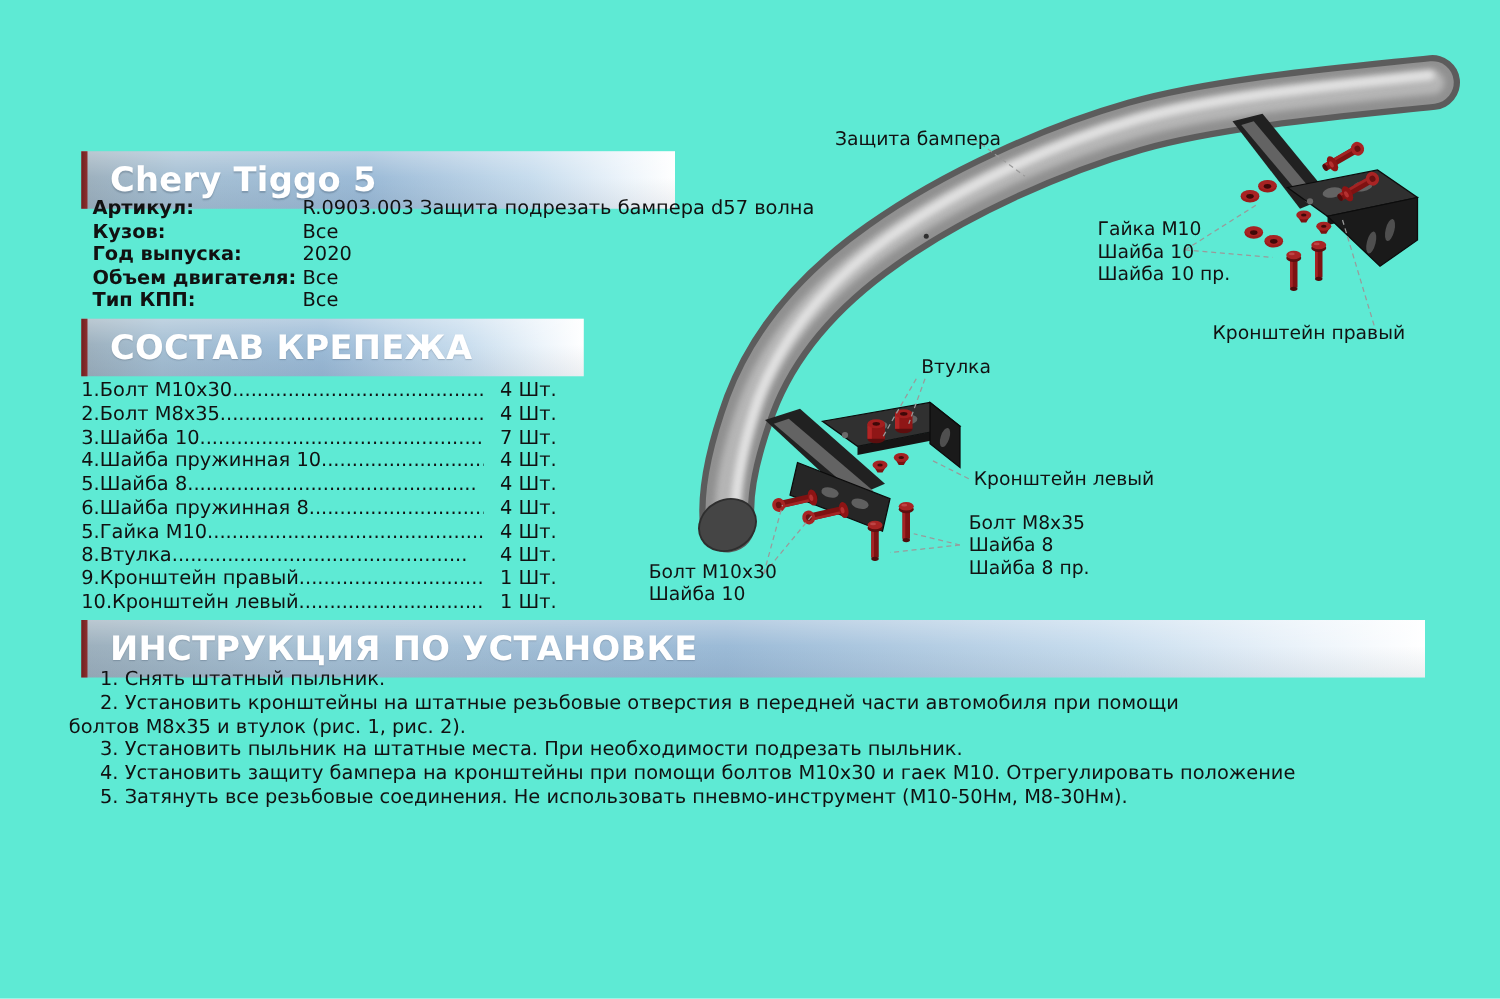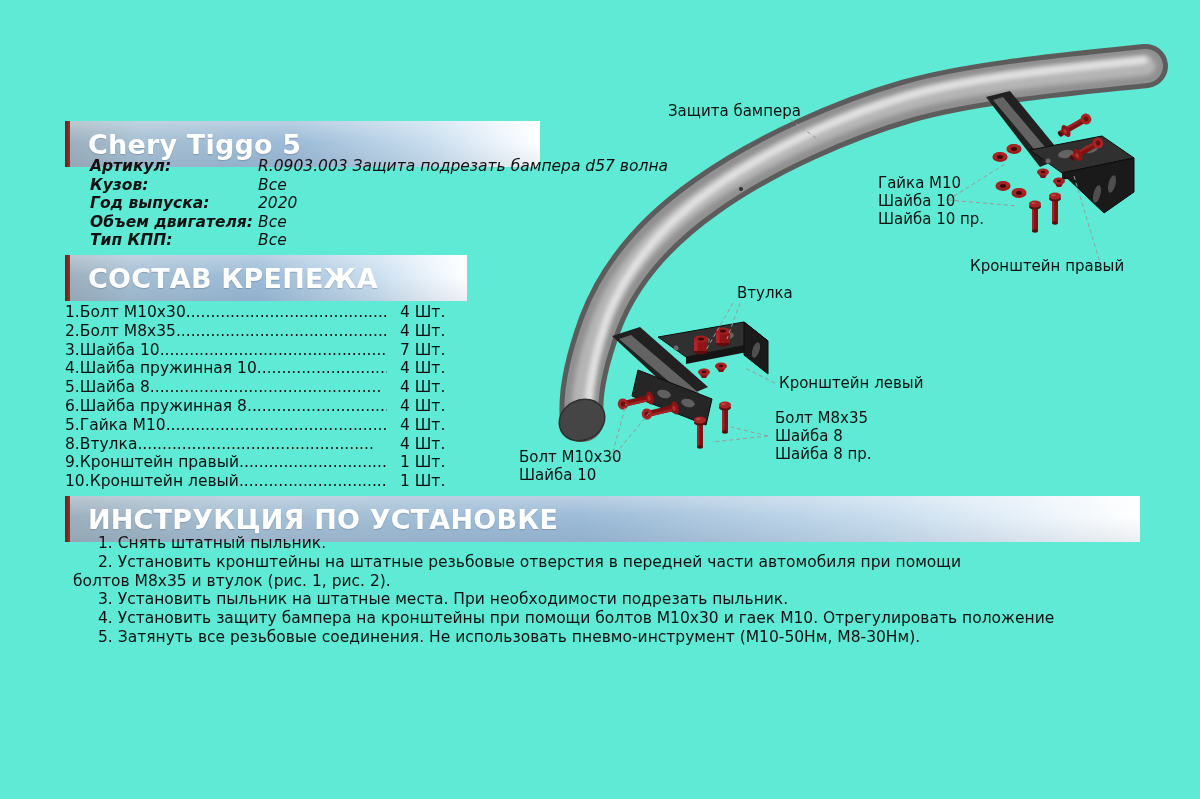--- a/index.html
+++ b/index.html
@@ -22,33 +22,33 @@
   }
   .bar::before{
     content:"";position:absolute;left:0;top:0;bottom:0;width:5px;
     background:linear-gradient(to right,#6e2020,#8e2f2f);
   }
   .bar1{top:121px;width:475px;}
   .bar2{top:255px;width:402px;}
   .bar3{top:496px;width:1075px;}
 
   
-  .info{position:absolute;left:90px;top:157px;width:640px;font-size:15.5px;line-height:18.6px;font-style:italic;}
+  .info{position:absolute;left:74px;top:157px;width:640px;font-size:15.5px;line-height:18.6px;}
   .info-row{display:flex;}
   .info-label{width:168px;font-weight:bold;flex:none;}
   .info-value{white-space:nowrap;}
 
   
   .parts{position:absolute;left:65px;top:303px;width:460px;font-size:15.5px;line-height:18.8px;}
   .part-row{display:flex;}
   .part-name{width:322px;flex:none;white-space:nowrap;overflow:hidden;}
   .part-qty{padding-left:13px;white-space:nowrap;}
 
   
-  .instructions{position:absolute;left:73px;top:534px;width:1080px;font-size:15.5px;line-height:18.8px;}
+  .instructions{position:absolute;left:55px;top:534px;width:1080px;font-size:15.5px;line-height:18.8px;}
   .ins-line{white-space:nowrap;}
   .ins-line.indent{padding-left:25px;}
 
   svg text{font-family:"DejaVu Sans","Liberation Sans",sans-serif;font-size:15px;fill:#121212;}
 </style>
 </head>
 <body>
 
 <div class="page">
 

